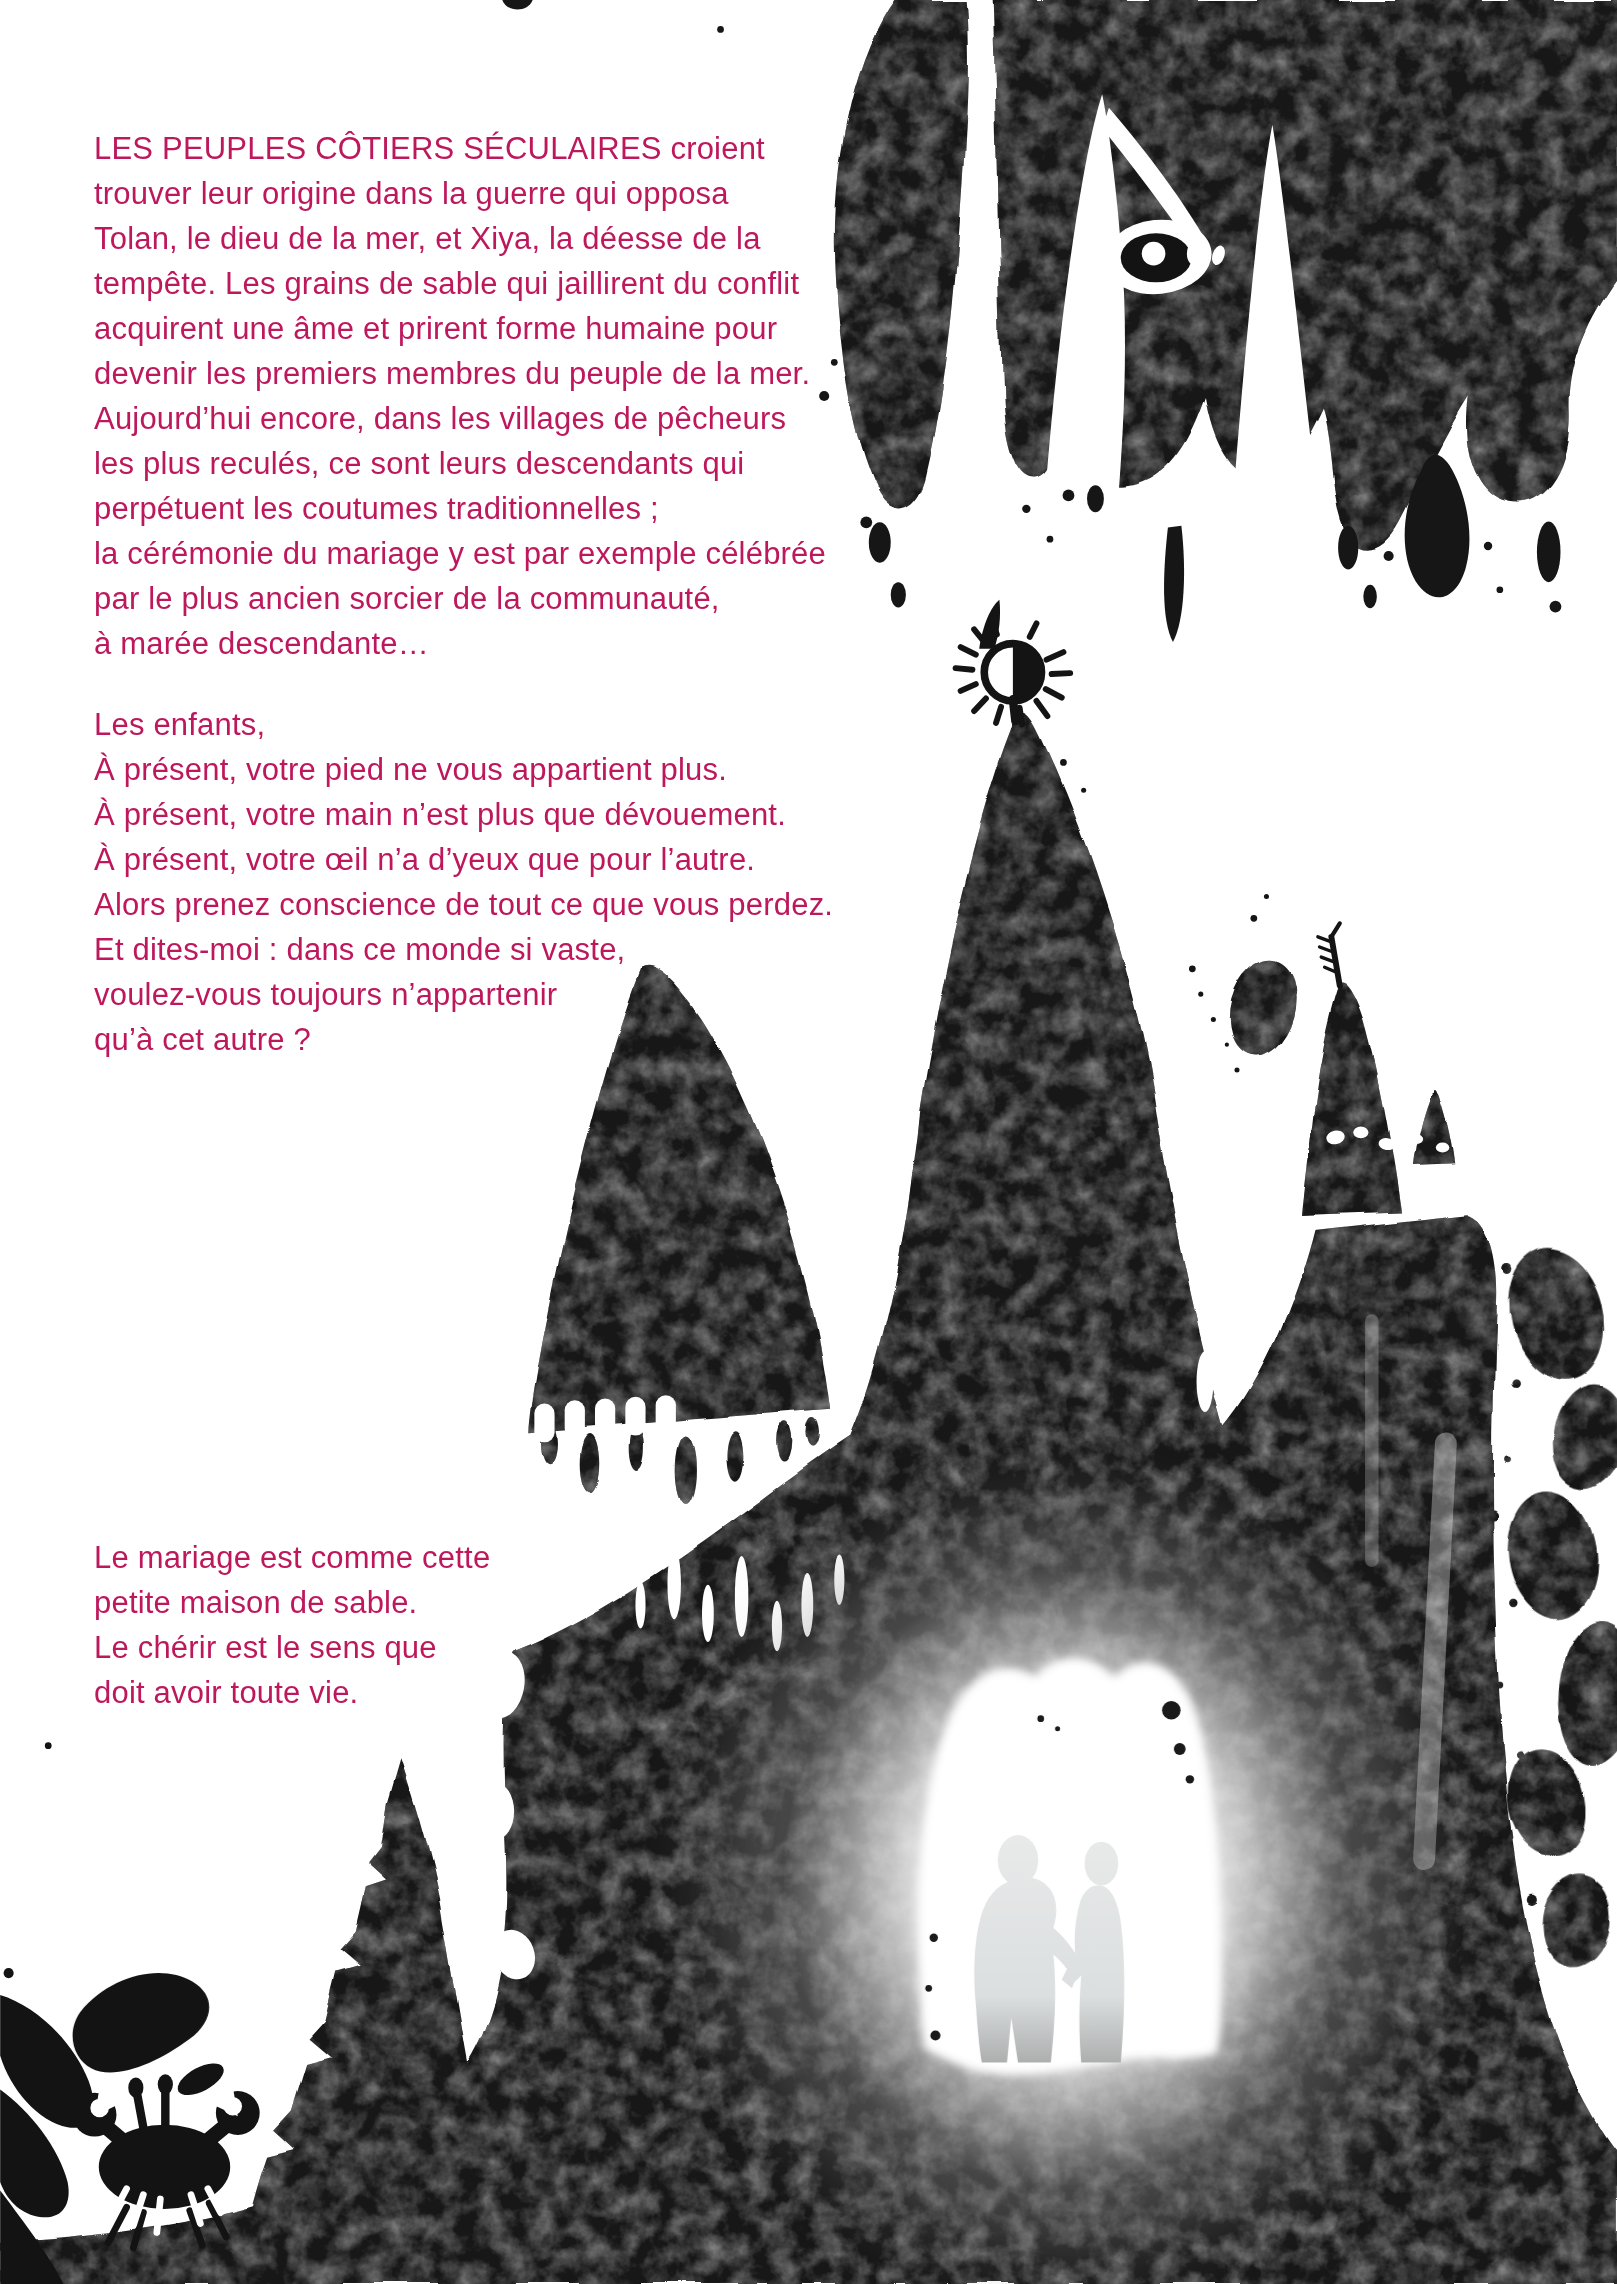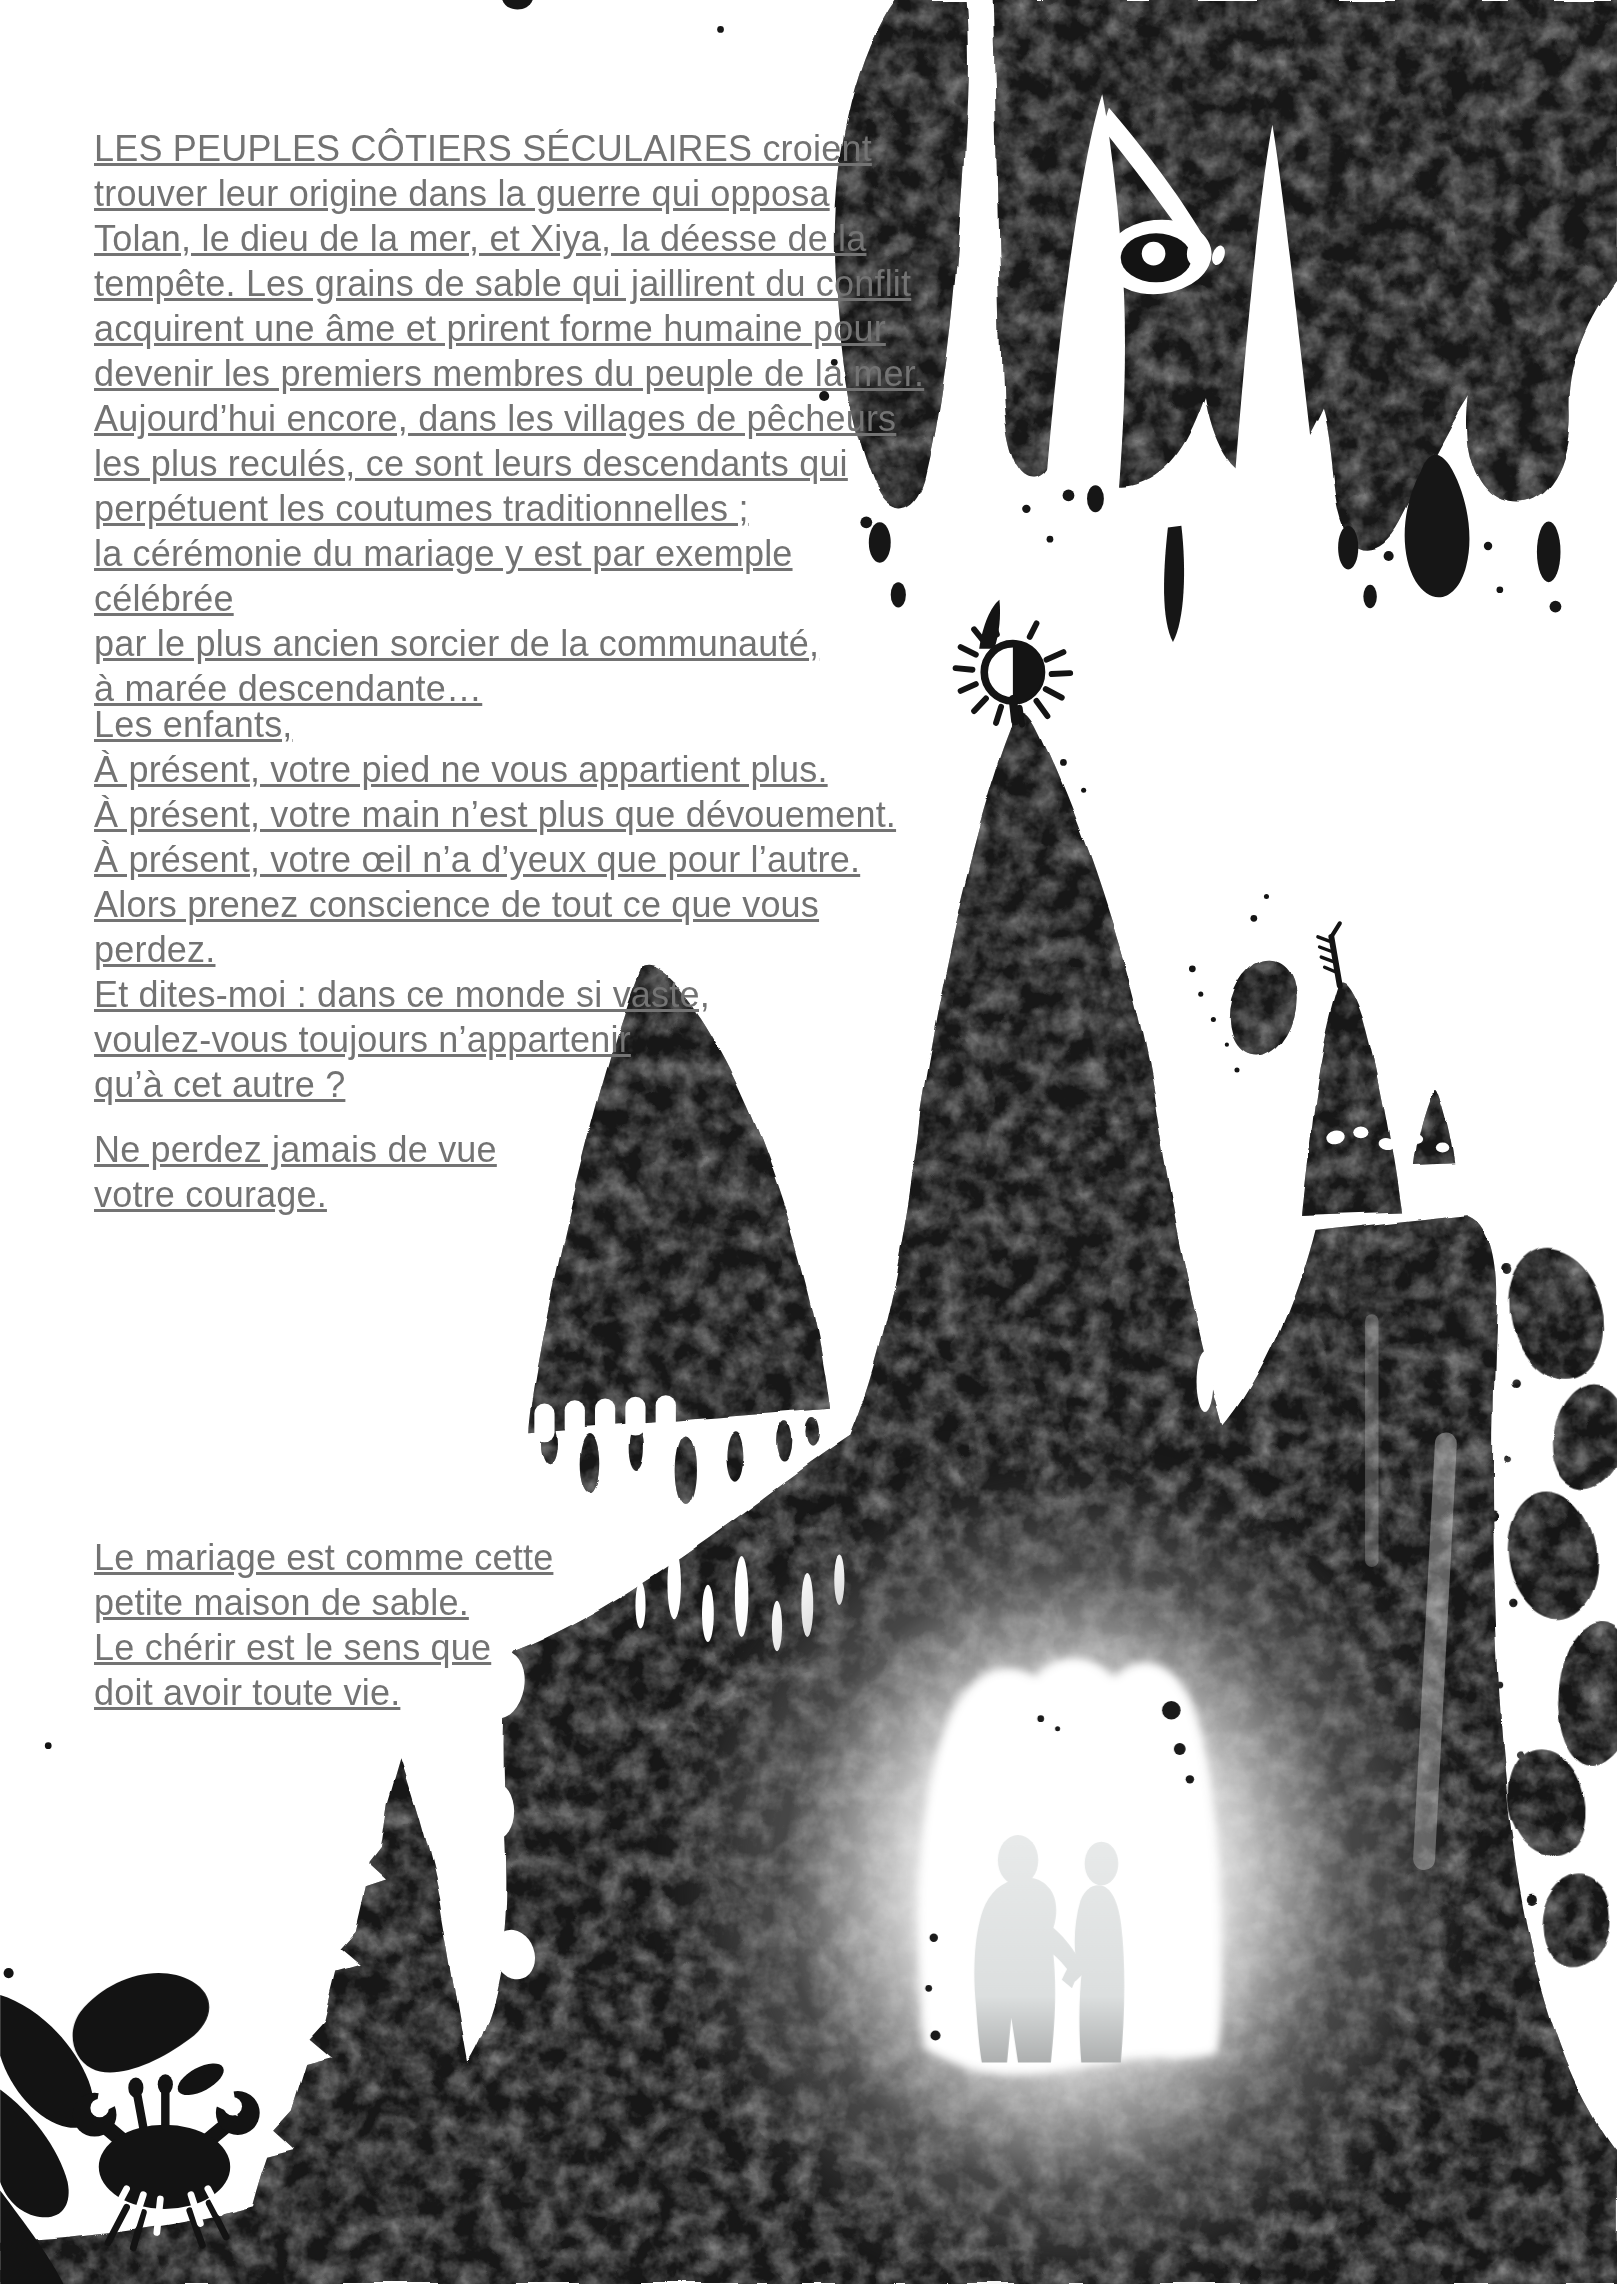--- a/index.html
+++ b/index.html
@@ -11,26 +11,25 @@
     font-family:"Liberation Sans", sans-serif;
   }
   .page{position:absolute;inset:0;background:#ffffff;}
   svg.illustration{position:absolute;left:0;top:0;z-index:1;}
   .text-col{position:absolute;left:0;top:0;z-index:2;width:100%;height:100%;pointer-events:none;}
   .para{
     position:absolute;
     left:94px;
     width:843px;
     margin:0;
-    font-size:36px;
+    font-size:31px;
     line-height:45px;
-    color:#737373;
+    color:#be185d;
     letter-spacing:0.2px;
     white-space:pre-line;
-    text-decoration:underline;
   }
   .p1{top:126px;}
   .p2{top:702px;}
   .p3{top:1127px;}
   .p4{top:1265px;}
   .p5{top:1535px;}
 </style>
 </head>
 <body>
 
@@ -331,22 +330,20 @@
 par le plus ancien sorcier de la communauté,
 à marée descendante…</p>
   <p class="para p2">Les enfants,
 À présent, votre pied ne vous appartient plus.
 À présent, votre main n’est plus que dévouement.
 À présent, votre œil n’a d’yeux que pour l’autre.
 Alors prenez conscience de tout ce que vous perdez.
 Et dites-moi : dans ce monde si vaste,
 voulez-vous toujours n’appartenir
 qu’à cet autre ?</p>
-  <p class="para p3">Ne perdez jamais de vue
-votre courage.</p>
   <p class="para p5">Le mariage est comme cette
 petite maison de sable.
 Le chérir est le sens que
 doit avoir toute vie.</p>
 </div>
 
 </div>
 
 
 </body></html>

